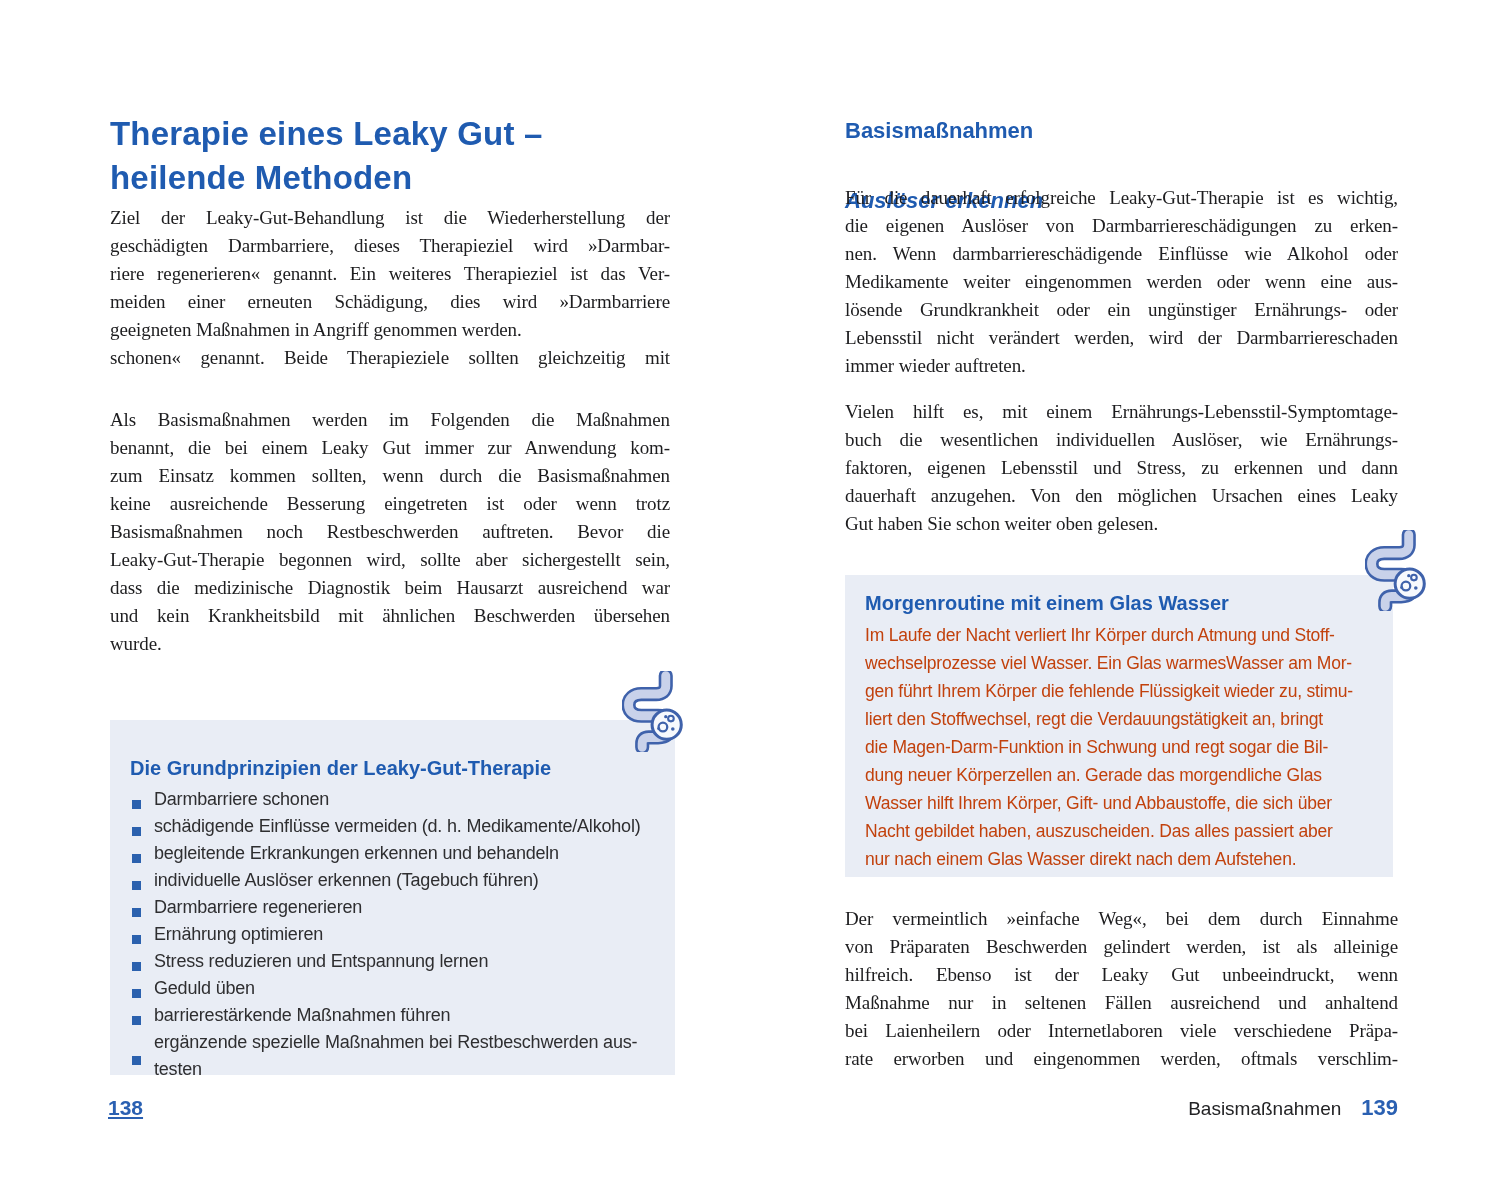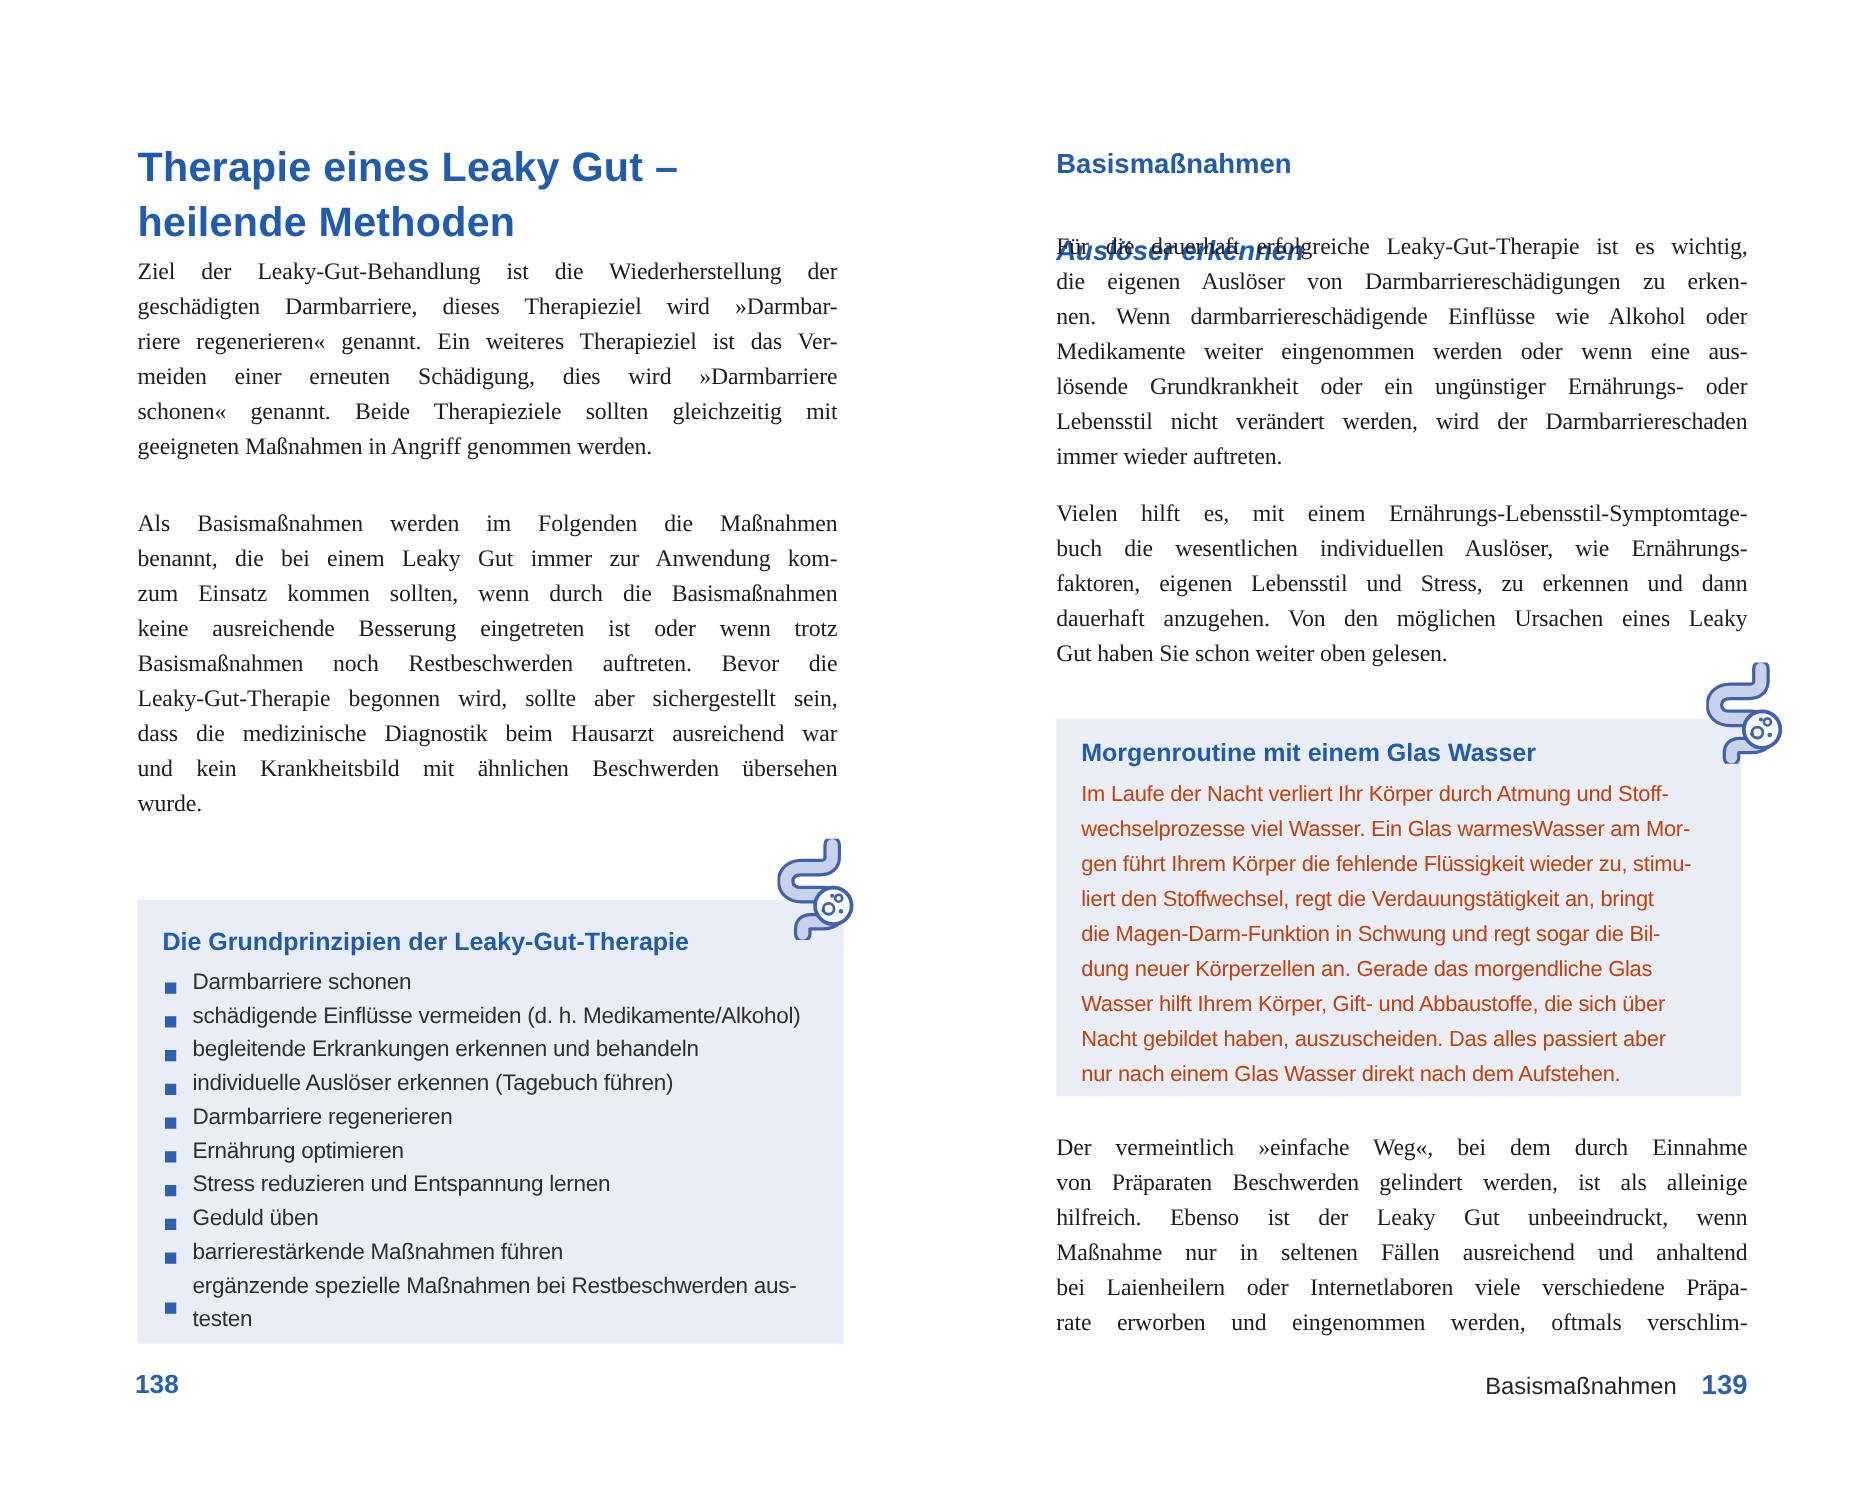--- a/index.html
+++ b/index.html
@@ -46,21 +46,21 @@
   #right-para2 { left: 845px; top: 398px; width: 553px; }
   #right-para3 { left: 845px; top: 905px; width: 553px; }
 
   
   .infobox {
     position: absolute; box-sizing: border-box;
     background: #e9edf5;
   }
   #box-principles {
     left: 110px; top: 720px; width: 565px; height: 355px;
-    padding: 19px 12px 0 20px;
+    padding: 33px 12px 0 20px;
   }
   #box-morning {
     left: 845px; top: 575px; width: 548px; height: 302px;
     padding: 13px 10px 0 20px;
   }
   .box-title {
     font: 700 20px/30px "Liberation Sans", sans-serif;
     color: #1f5bb0; margin-bottom: 3px;
   }
   .bullet { display: flex; align-items: center; font: 400 18px/27px "Liberation Sans", sans-serif; color: #2e2e30; }
@@ -74,20 +74,21 @@
   
   .gut-icon { position: absolute; width: 63px; height: 81px; }
   #gut-icon-left  { left: 622px;  top: 671px; }
   #gut-icon-right { left: 1365px; top: 530px; }
 
   
   .folio-left {
     position: absolute; left: 108px; top: 1094px;
     font: 700 21px/28px "Liberation Sans", sans-serif;
     color: #2a60b2;
+    text-decoration: underline;
   }
   .footer-right {
     position: absolute; right: 102px; top: 1094px;
     display: flex; align-items: baseline; gap: 20px;
   }
   .footer-right .footer-label {
     font: 400 19px/28px "Liberation Sans", sans-serif; color: #232325;
   }
   .footer-right .folio-num {
     font: 700 22px/28px "Liberation Sans", sans-serif; color: #2a60b2;
@@ -100,22 +101,22 @@
 
   <h1 class="chapter-title">Therapie eines Leaky Gut –
 heilende Methoden</h1>
 
   <div class="para" id="left-para1">
 
   <div class="ln">Ziel der Leaky-Gut-Behandlung ist die Wiederherstellung der</div>
       <div class="ln">geschädigten Darmbarriere, dieses Therapieziel wird »Darmbar-</div>
       <div class="ln">riere regenerieren« genannt. Ein weiteres Therapieziel ist das Ver-</div>
       <div class="ln">meiden einer erneuten Schädigung, dies wird »Darmbarriere</div>
+      <div class="ln is-last">geeigneten Maßnahmen in Angriff genommen werden.</div>
       <div class="ln">schonen« genannt. Beide Therapieziele sollten gleichzeitig mit</div>
-      <div class="ln is-last">geeigneten Maßnahmen in Angriff genommen werden.</div>
     </div>
 
   <div class="para" id="left-para2">
 
   <div class="ln">Als Basismaßnahmen werden im Folgenden die Maßnahmen</div>
       <div class="ln">benannt, die bei einem Leaky Gut immer zur Anwendung kom-</div>
       <div class="ln">zum Einsatz kommen sollten, wenn durch die Basismaßnahmen</div>
       <div class="ln">keine ausreichende Besserung eingetreten ist oder wenn trotz</div>
       <div class="ln">Basismaßnahmen noch Restbeschwerden auftreten. Bevor die</div>
       <div class="ln">Leaky-Gut-Therapie begonnen wird, sollte aber sichergestellt sein,</div>

